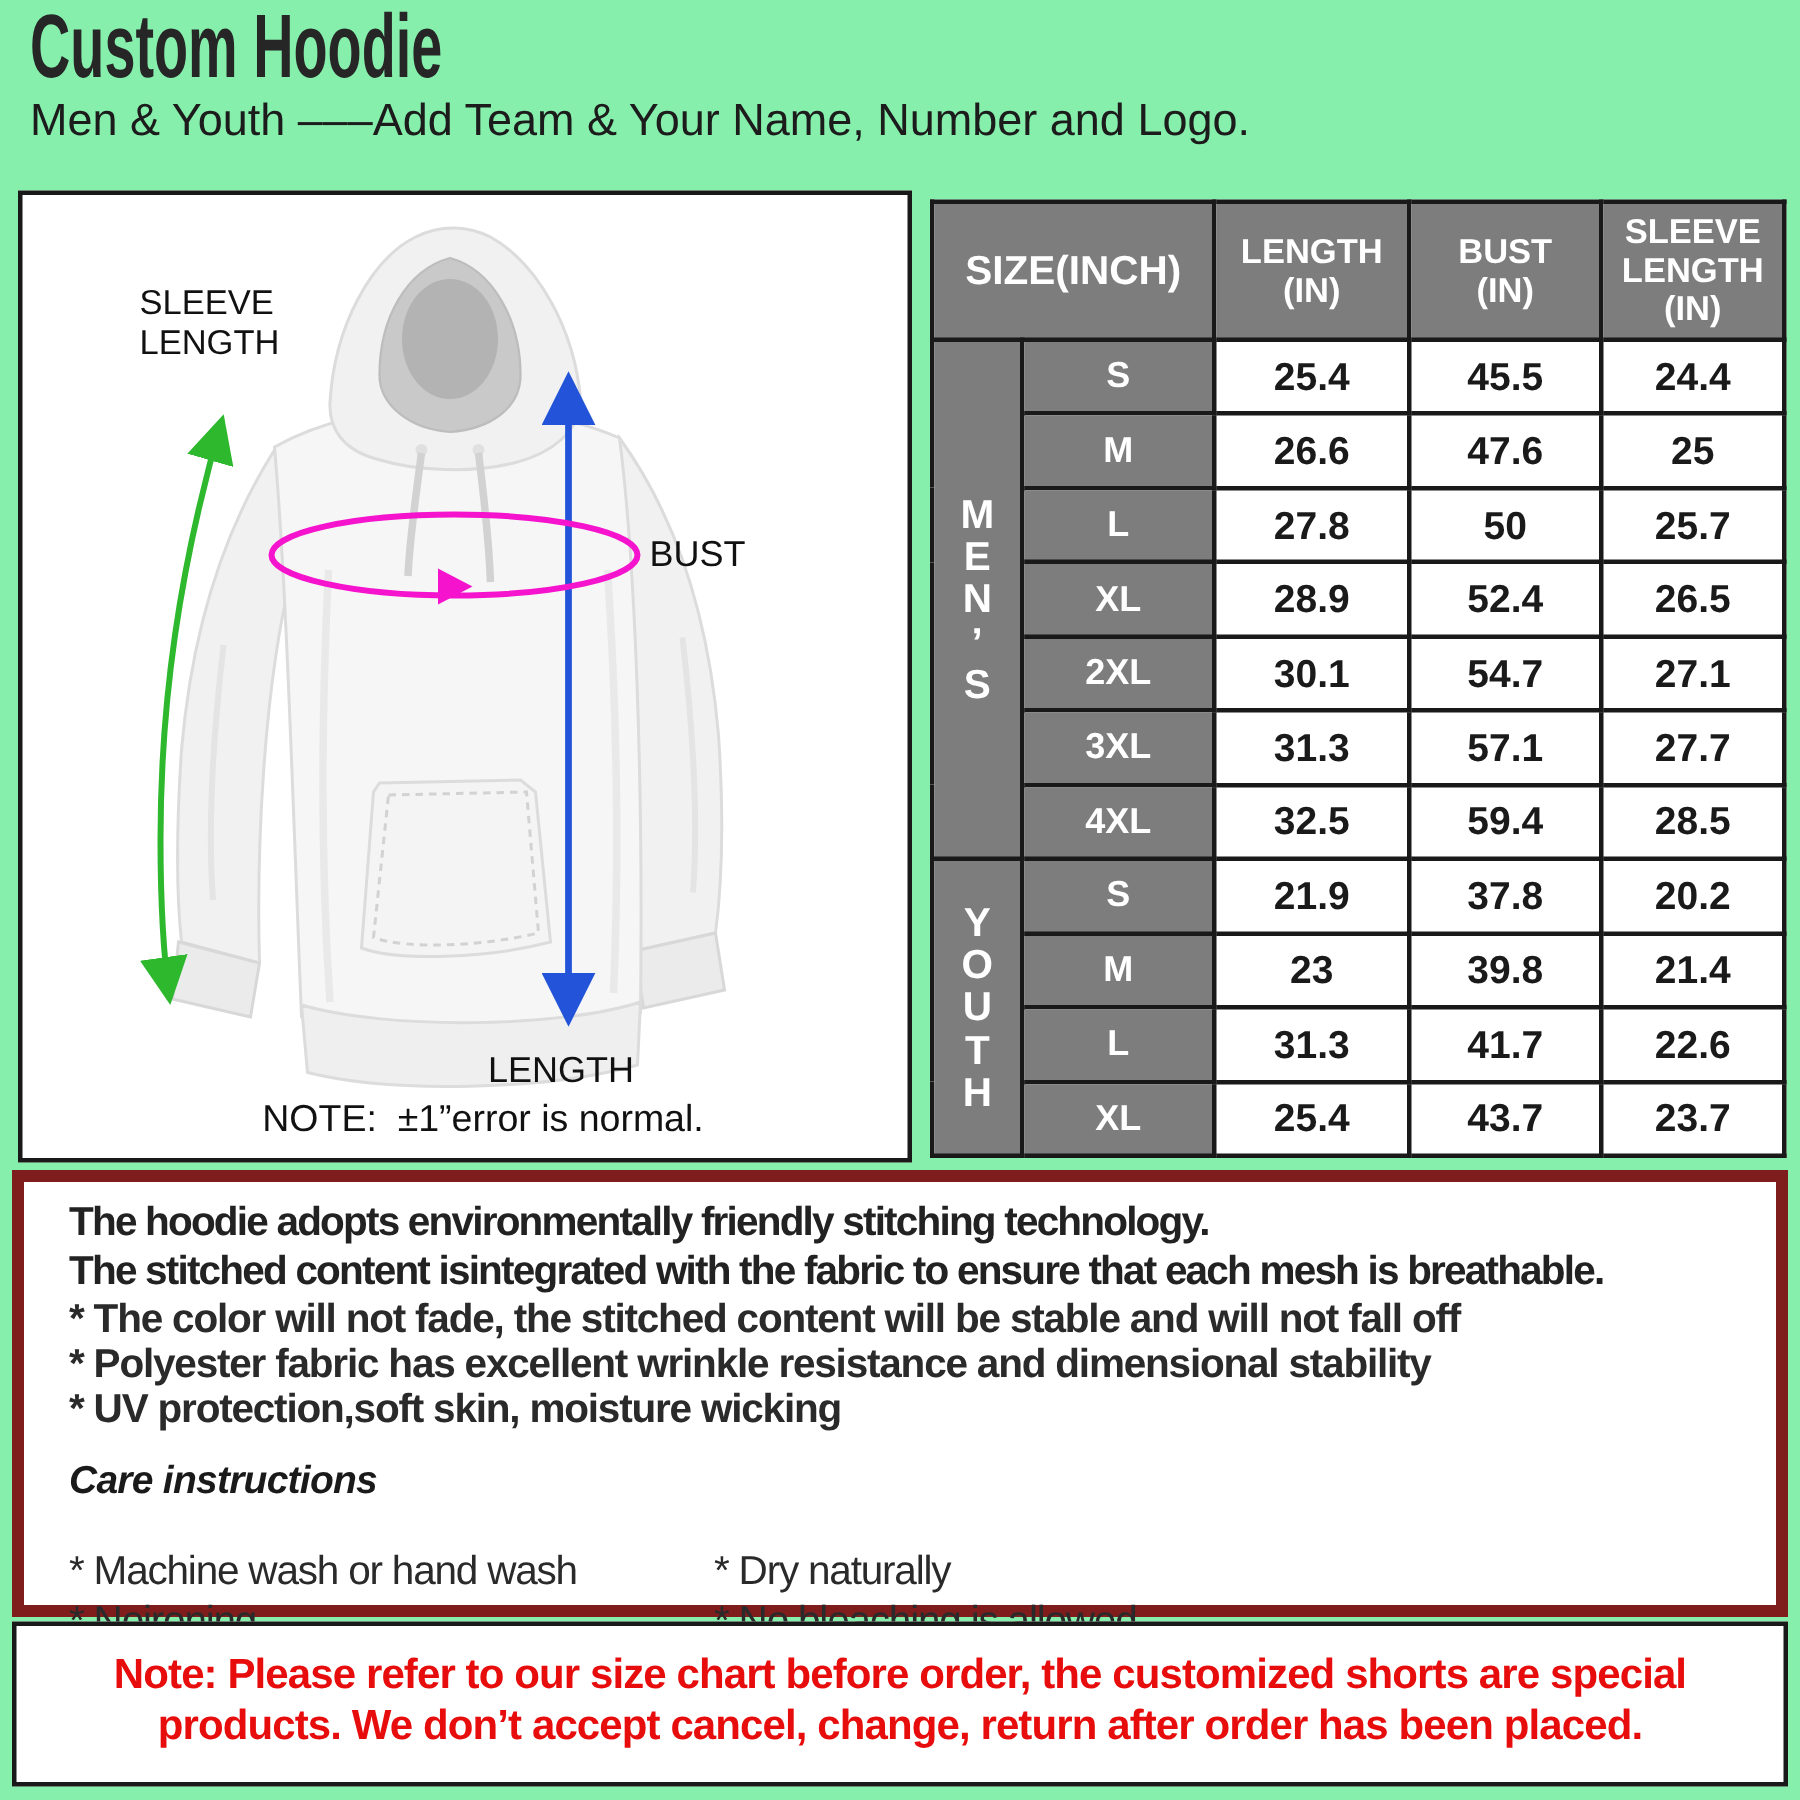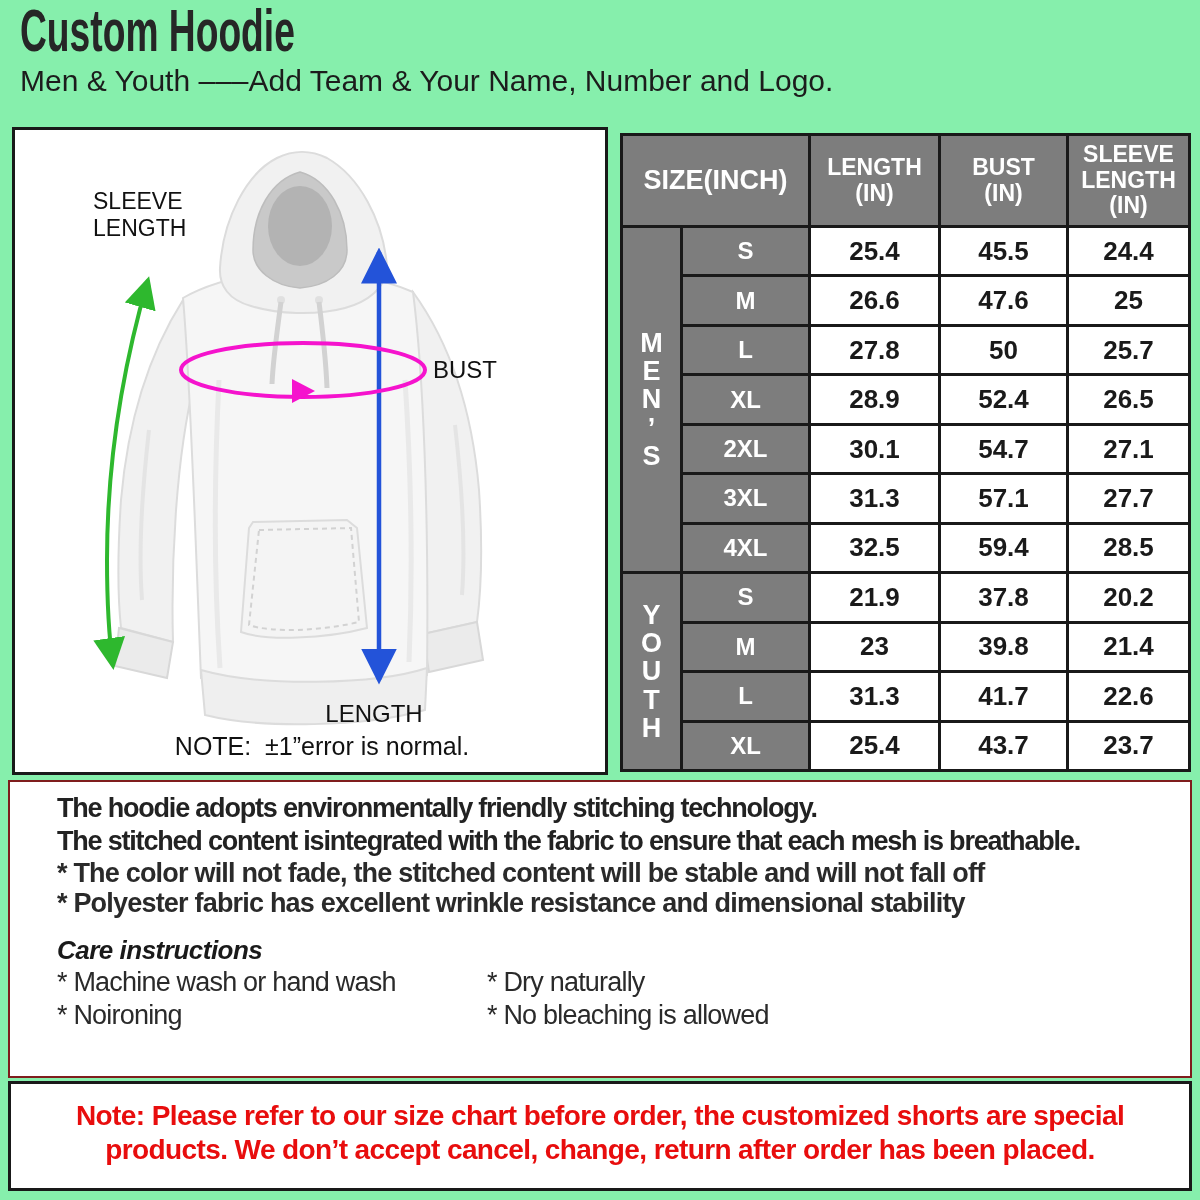--- a/index.html
+++ b/index.html
@@ -38,26 +38,26 @@
   .corner{font-size:27px;font-weight:700;}
   .colhead{font-size:23px;font-weight:700;line-height:1.12;white-space:pre-line;}
   .group{font-size:27px;font-weight:700;line-height:1.05;white-space:pre-line;}
   .sizecell{font-size:24px;font-weight:700;}
   .val{font-size:26px;font-weight:700;color:#1a1a1a;background:#fff;}
   .size-table thead tr{height:92px;}
   .size-table tbody tr{height:49px;}
   
   .desc-box{
     position:absolute;left:8px;top:780px;width:1184px;height:298px;
-    border:2px solid #7f1d1d;box-sizing:border-box;background:#fff;padding:10px 47px;
+    border:8px solid #7f1d1d;box-sizing:border-box;background:#fff;padding:10px 30px;
   }
   .desc-bold{font-size:27px;font-weight:700;line-height:33px;letter-spacing:-1.2px;color:#222;}
   .desc-line{font-size:27px;font-weight:700;line-height:30px;letter-spacing:-0.8px;color:#2a2a2a;}
   .care-title{font-size:26px;font-weight:700;margin-top:16px;line-height:32px;letter-spacing:-0.5px;font-style:italic;}
-  .care-grid{display:grid;grid-template-columns:430px auto;}
+  .care-grid{display:grid;grid-template-columns:430px auto;margin-top:29px;}
   .care-item{font-size:27px;font-weight:400;line-height:33px;letter-spacing:-0.8px;color:#2a2a2a;}
   
   .note-box{
     position:absolute;left:8px;top:1081px;width:1184px;height:110px;
     border:3px solid #191919;box-sizing:border-box;background:#fff;padding-top:15px;
   }
   .note-line{font-size:28px;font-weight:700;line-height:34px;color:#e80d0d;text-align:center;letter-spacing:-0.6px;}
 </style>
 </head>
 <body>
@@ -229,20 +229,21 @@
         <td class="val">23.7</td>
       </tr>
     </tbody>
   </table>
 
   <div class="desc-box">
     <div class="desc-bold">The hoodie adopts environmentally friendly stitching technology.</div>
     <div class="desc-bold">The stitched content isintegrated with the fabric to ensure that each mesh is breathable.</div>
     <div class="desc-line">* The color will not fade, the stitched content will be stable and will not fall off</div>
     <div class="desc-line">* Polyester fabric has excellent wrinkle resistance and dimensional stability</div>
+    <div class="desc-line">* UV protection,soft skin, moisture wicking</div>
     <div class="care-title">Care instructions</div>
     <div class="care-grid">
       <div class="care-item">* Machine wash or hand wash</div>
       <div class="care-item">* Dry naturally</div>
       <div class="care-item">* Noironing</div>
       <div class="care-item">* No bleaching is allowed</div>
     </div>
   </div>
 
   <div class="note-box">

